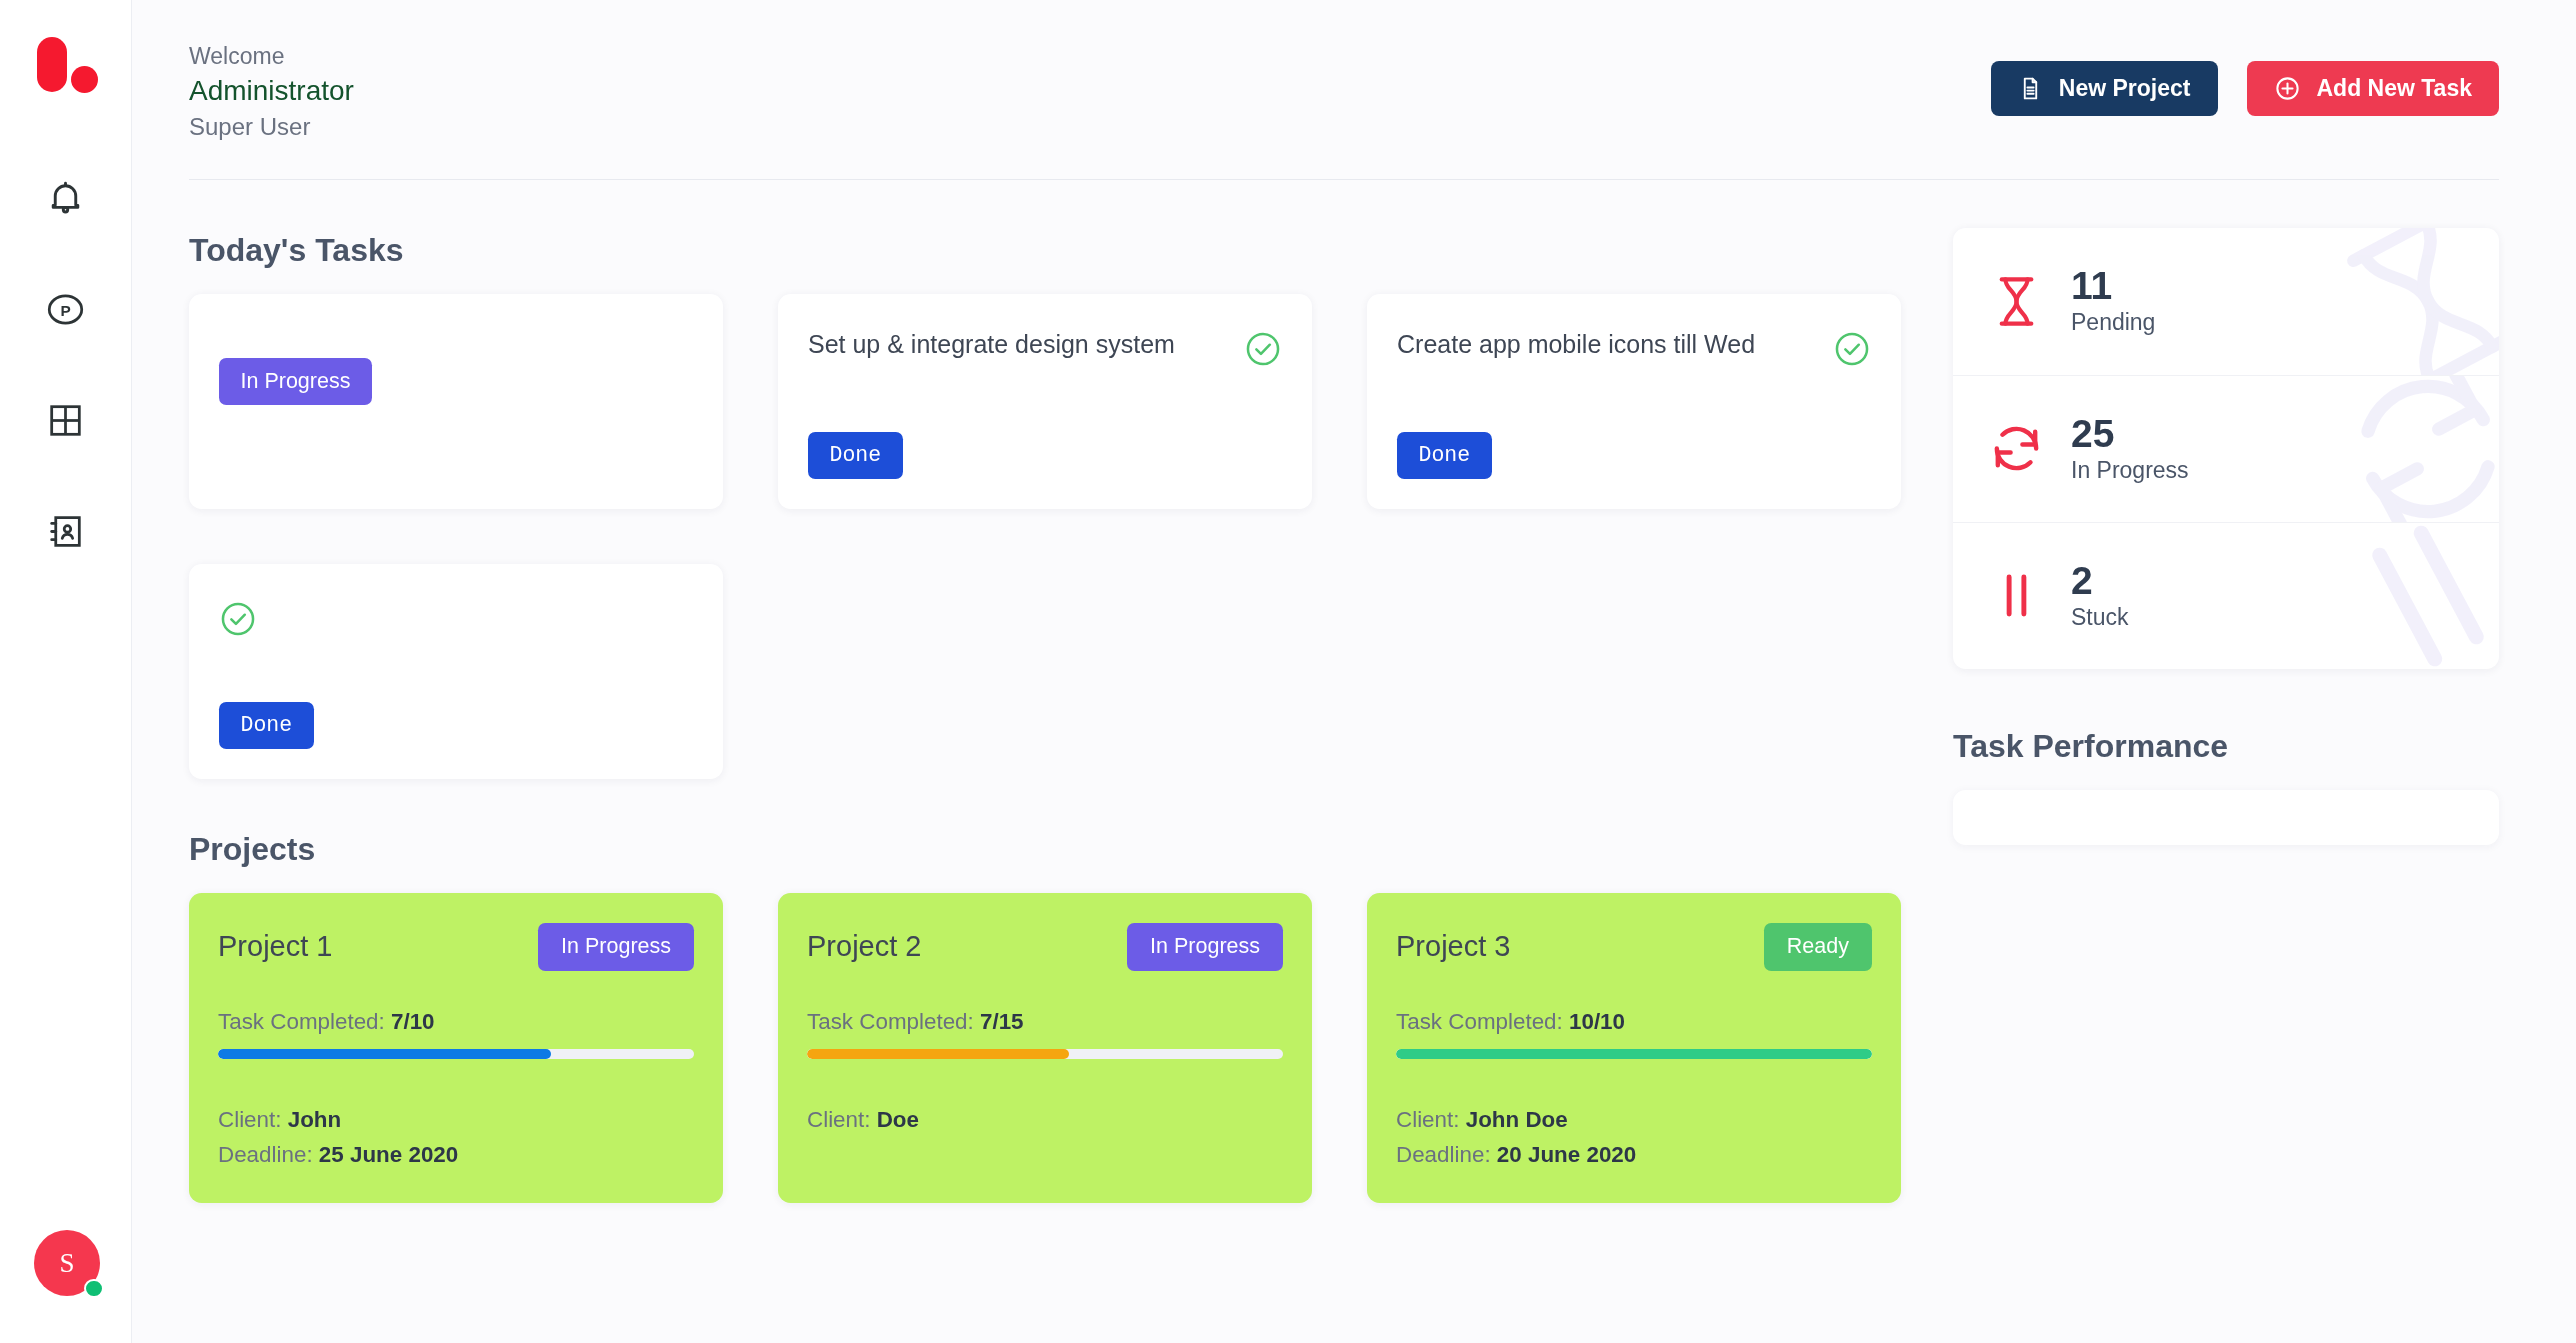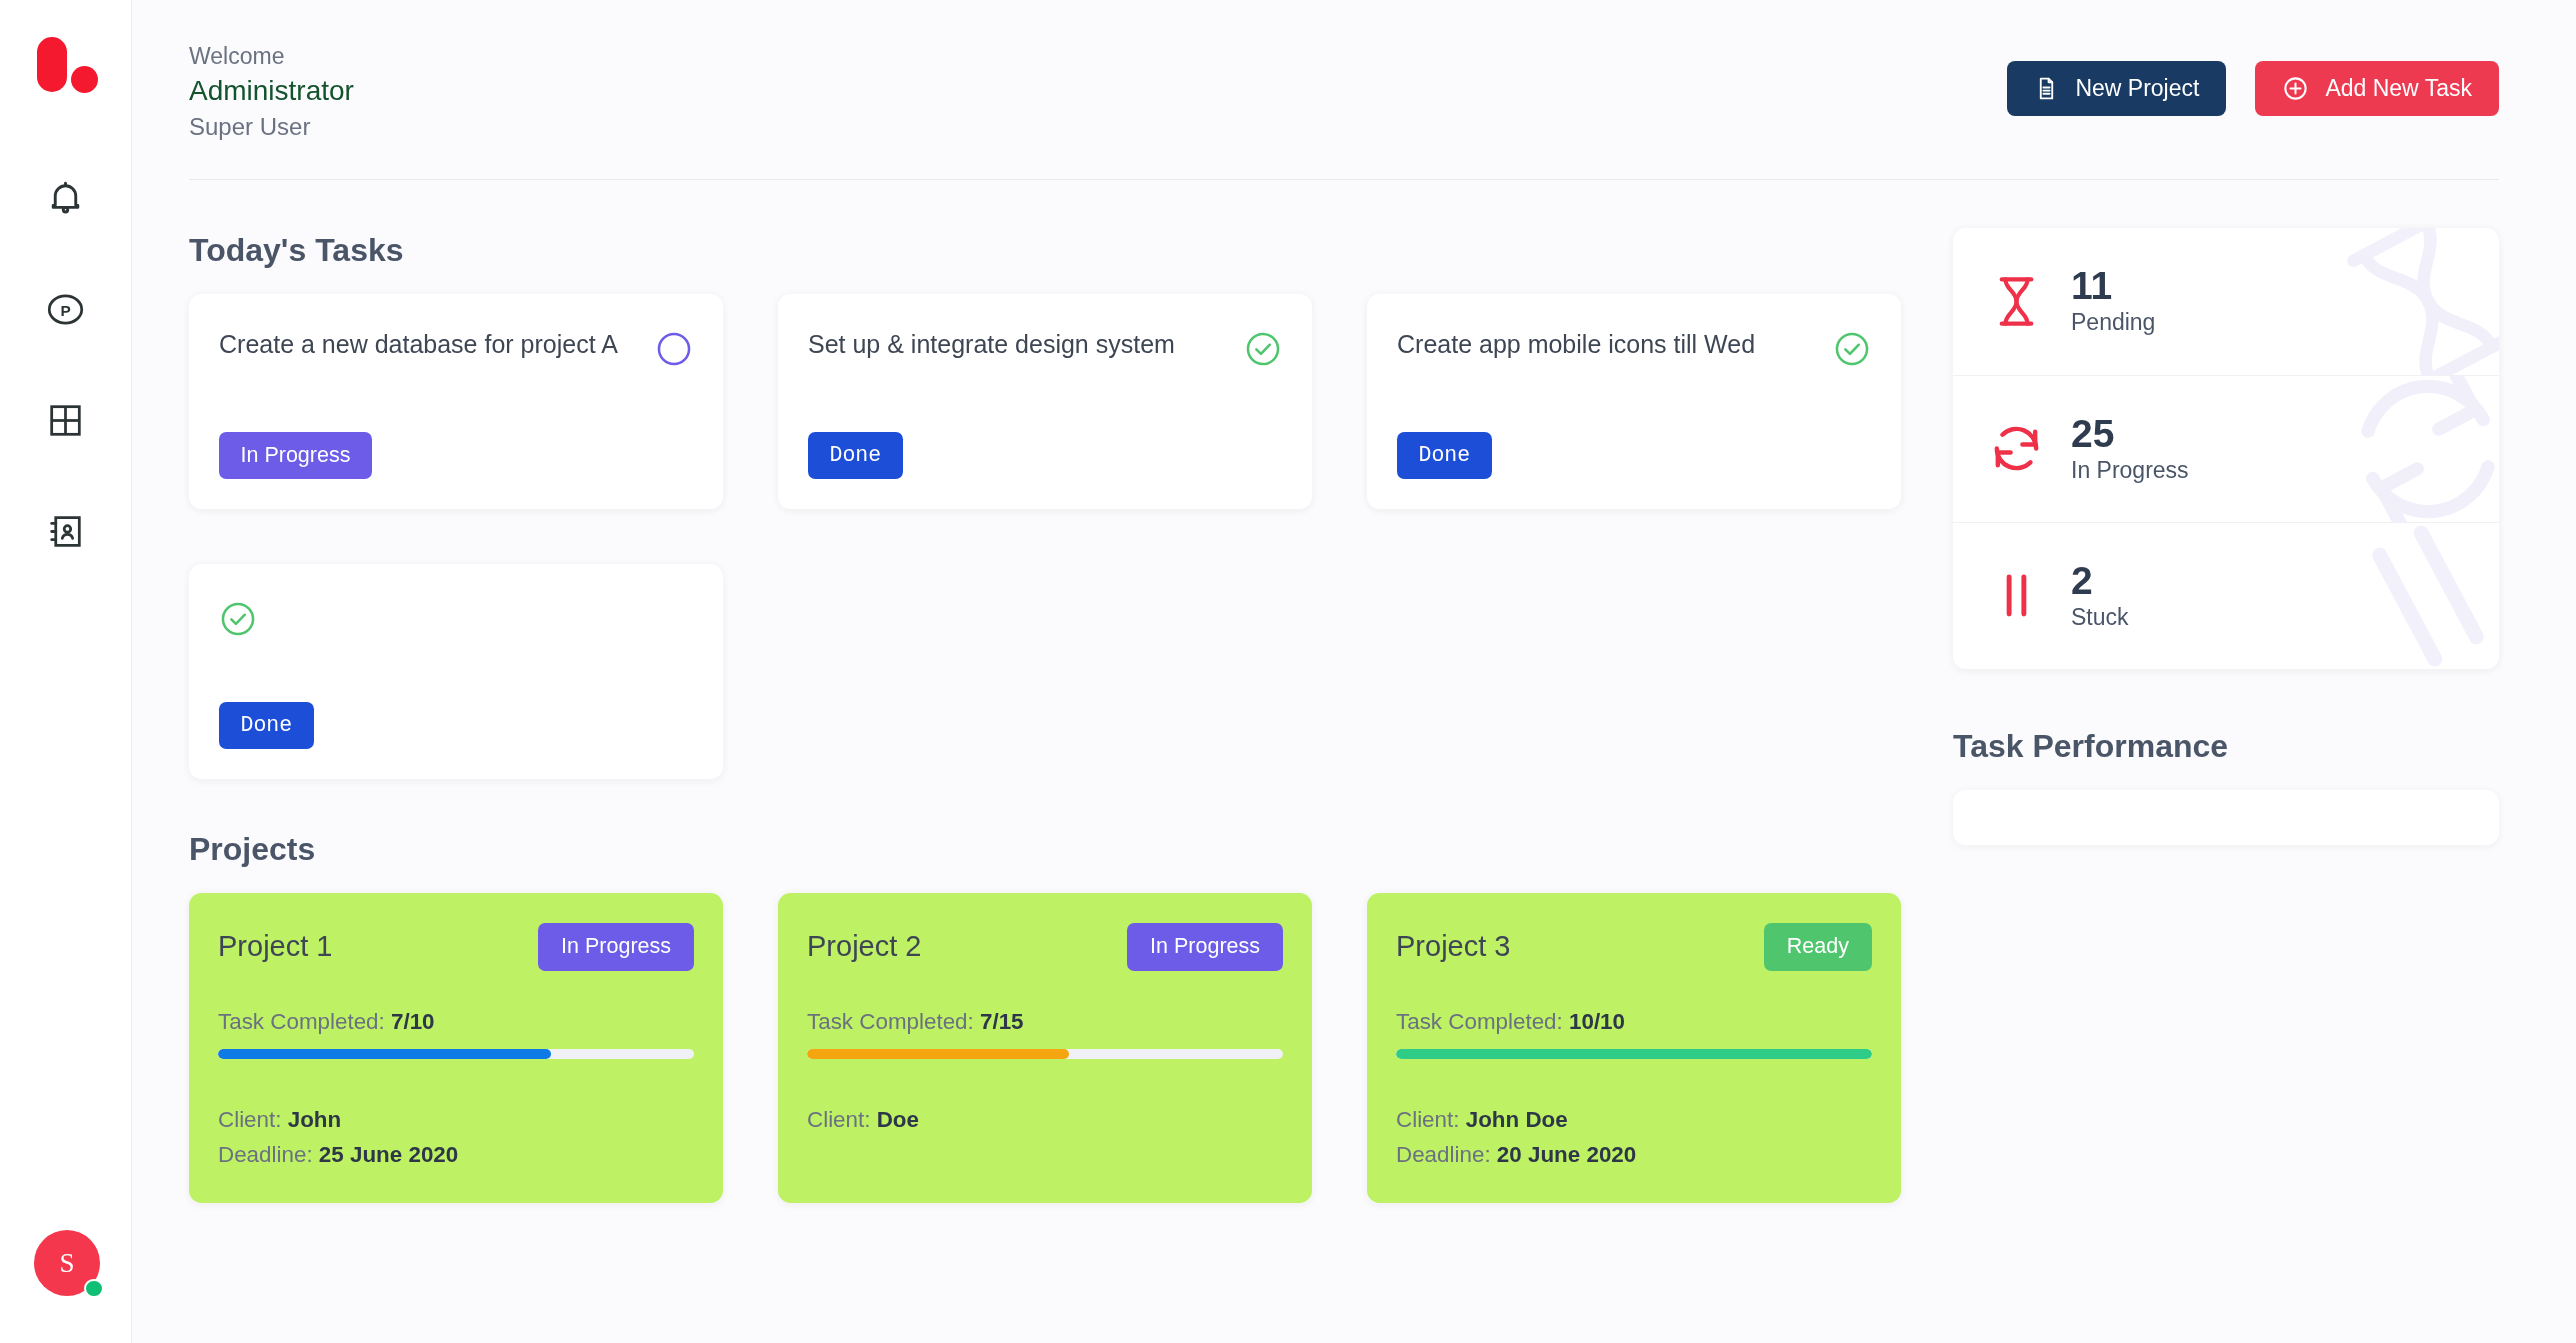--- a/index.html
+++ b/index.html
@@ -59,20 +59,21 @@
   .welcome-small { font-size: 23px; color: #6a7180; margin-bottom: 5.4px; }
   .welcome-name { font-size: 28px; color: #14532d; font-weight: 400; line-height: 1.15; }
   .welcome-role { font-size: 24px; color: #6a7180; margin-top: 5.4px; }
 
   .topbar-actions { display: flex; gap: 29px; padding-top: 18px; }
   .btn {
     display: inline-flex; align-items: center; gap: 16px;
     height: 55px; padding: 0 27px; border-radius: 8px;
     font-size: 23px; color: #fff; border: none; cursor: pointer;
     font-family: "Liberation Sans", sans-serif;
+    font-weight: bold;
   }
   .btn-new-project { background: #183a63; }
   .btn-add-task { background: #ee3a51; }
   .btn svg { display: block; }
 
   .divider {
     margin: 38px 66px 0 57px;
     height: 0.9px; background: #e7e9ef;
   }
 
@@ -259,28 +260,20 @@
     <div class="divider"></div>
 
     <div class="content">
 
       <div class="col-left">
 
         <h2 class="section-title">Today's Tasks</h2>
 
         <div class="task-grid">
           <div class="task-card">
-            <div class="task-head">
-              <div class="task-title">Create a new database for project A</div>
-              <span class="task-check">
-                <svg width="38" height="38" viewBox="0 0 24 24" fill="none" stroke="#6c5ce7" stroke-width="1.6">
-                  <circle cx="12" cy="12" r="9.5"></circle>
-                </svg>
-              </span>
-            </div>
             <button class="badge badge-progress">In Progress</button>
           </div>
 
           <div class="task-card">
             <div class="task-head">
               <div class="task-title">Set up &amp; integrate design system</div>
               <span class="task-check">
                 <svg width="38" height="38" viewBox="0 0 24 24" fill="none" stroke="#4fc56d" stroke-width="1.6" stroke-linecap="round" stroke-linejoin="round">
                   <circle cx="12" cy="12" r="9.5"></circle>
                   <path d="M7.8 12.2l2.9 2.9 5.6-5.8"></path>

